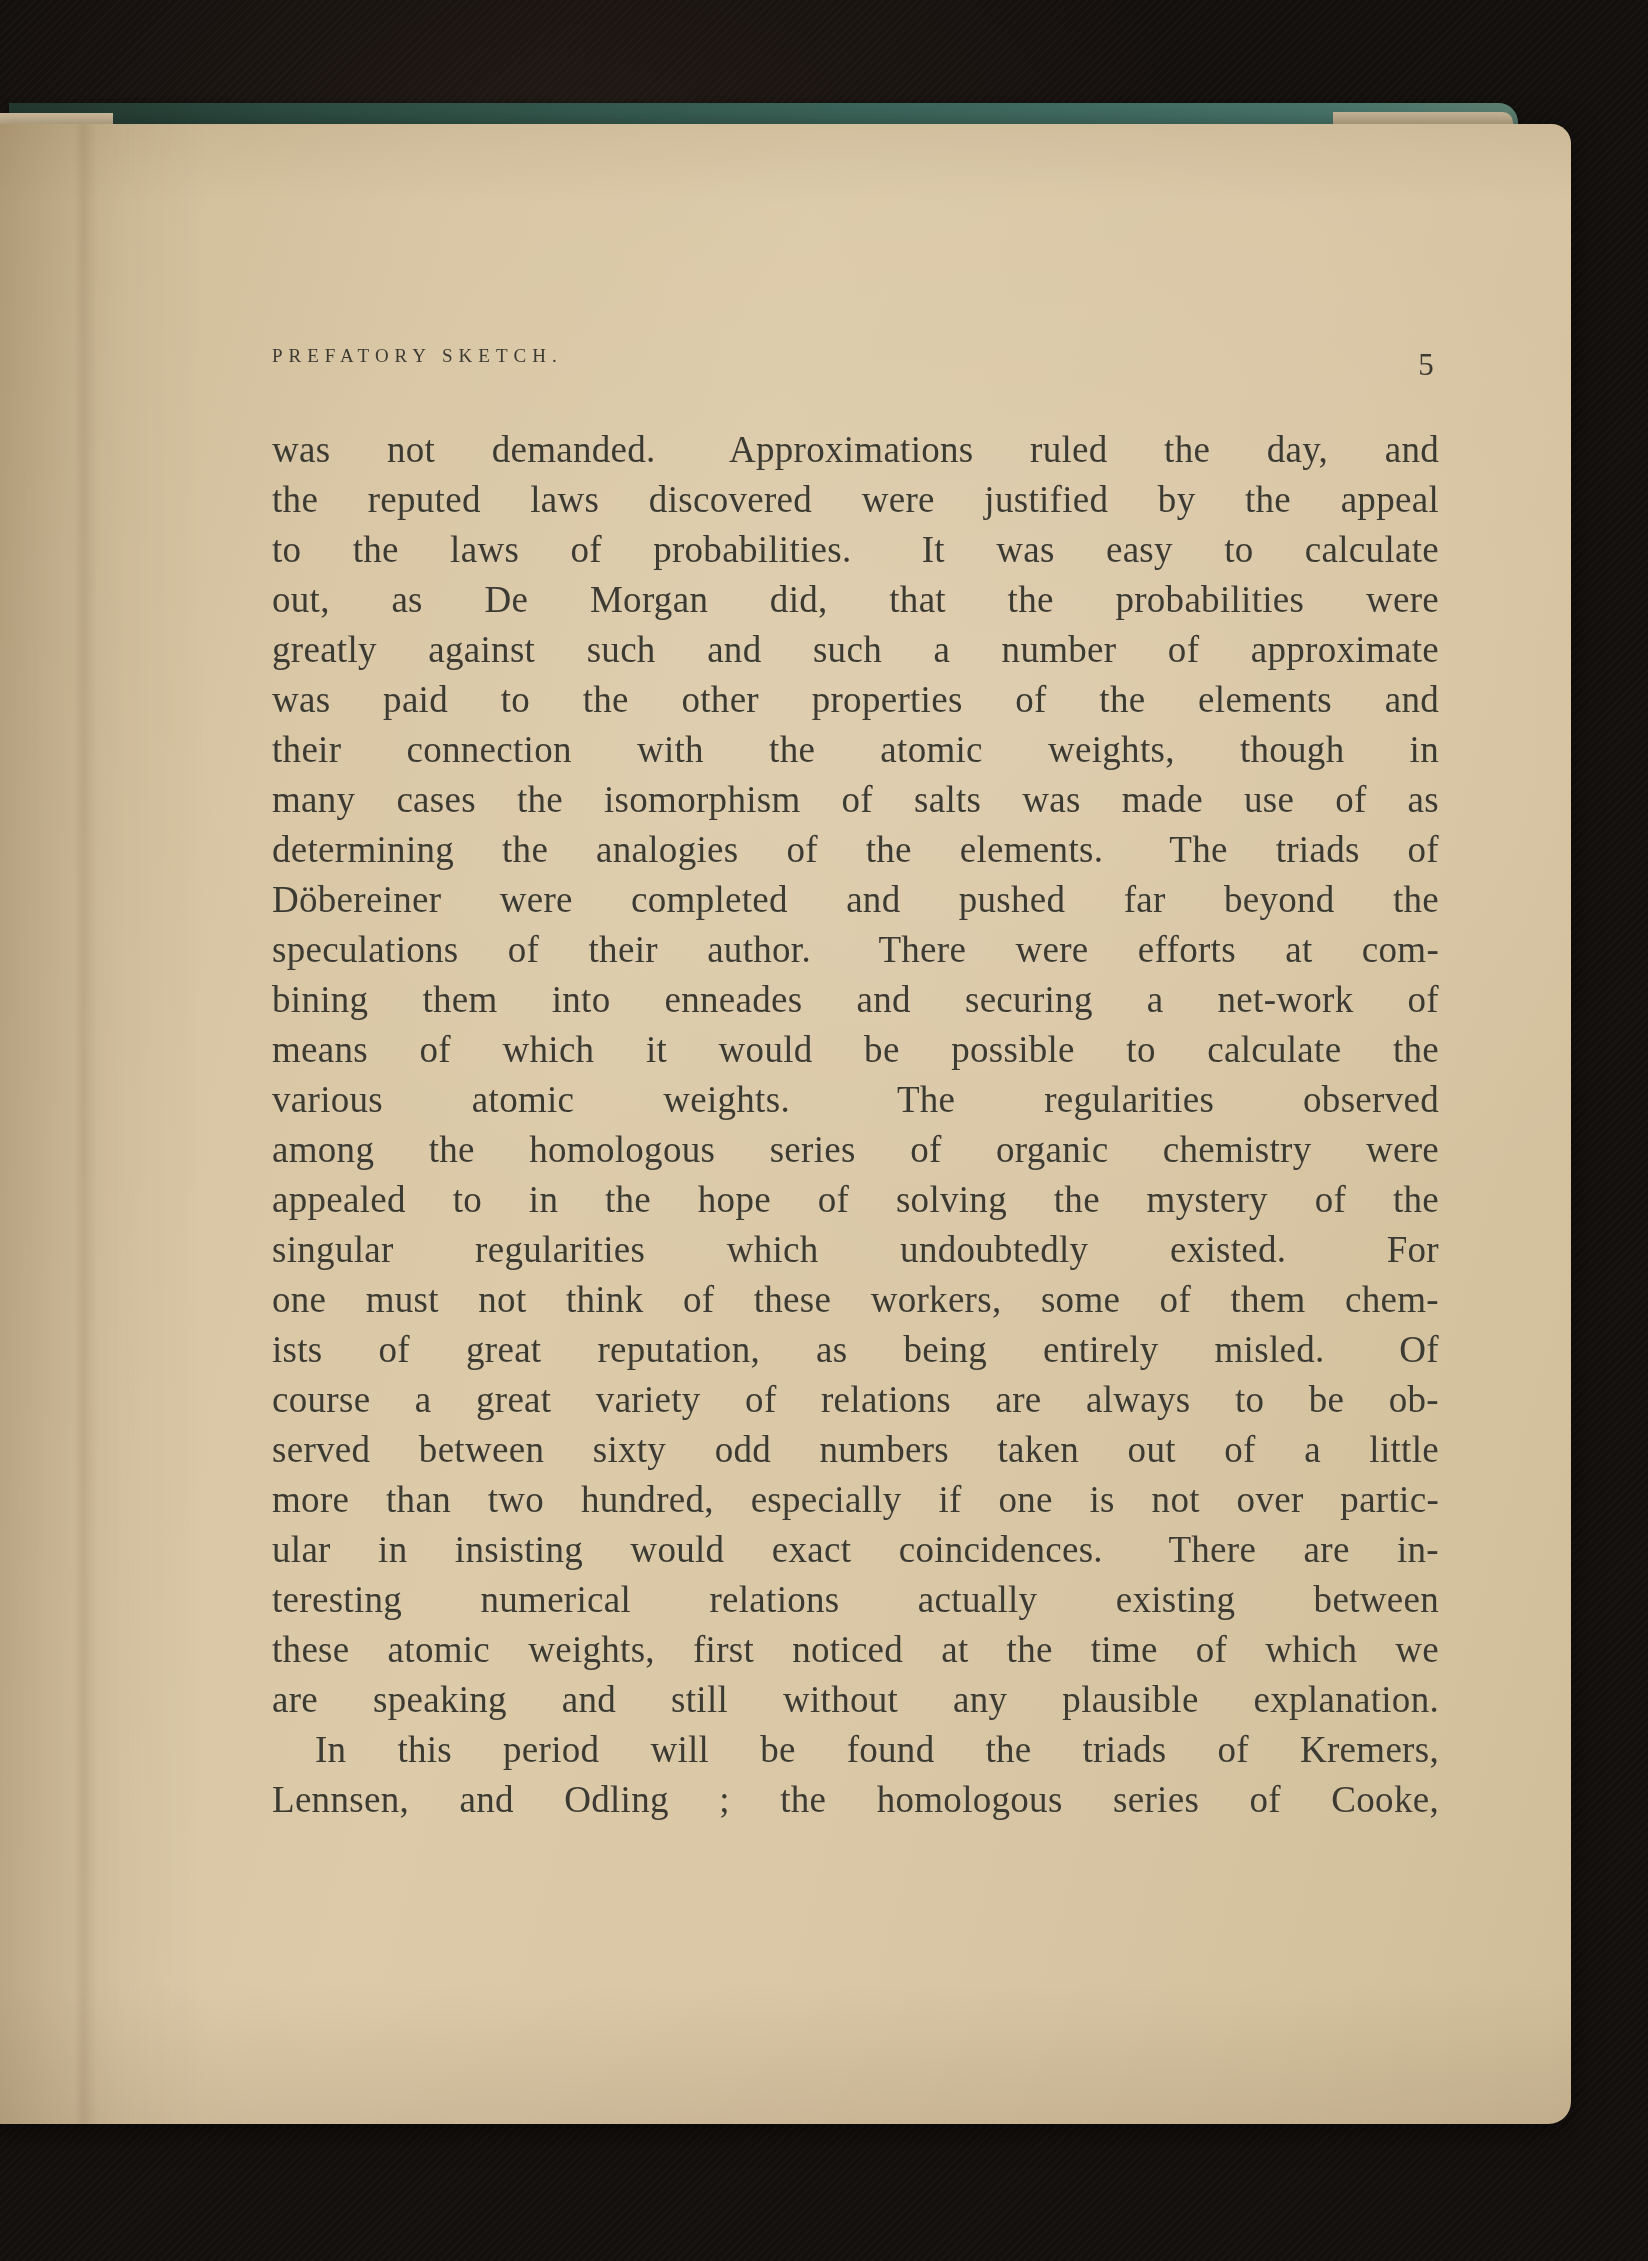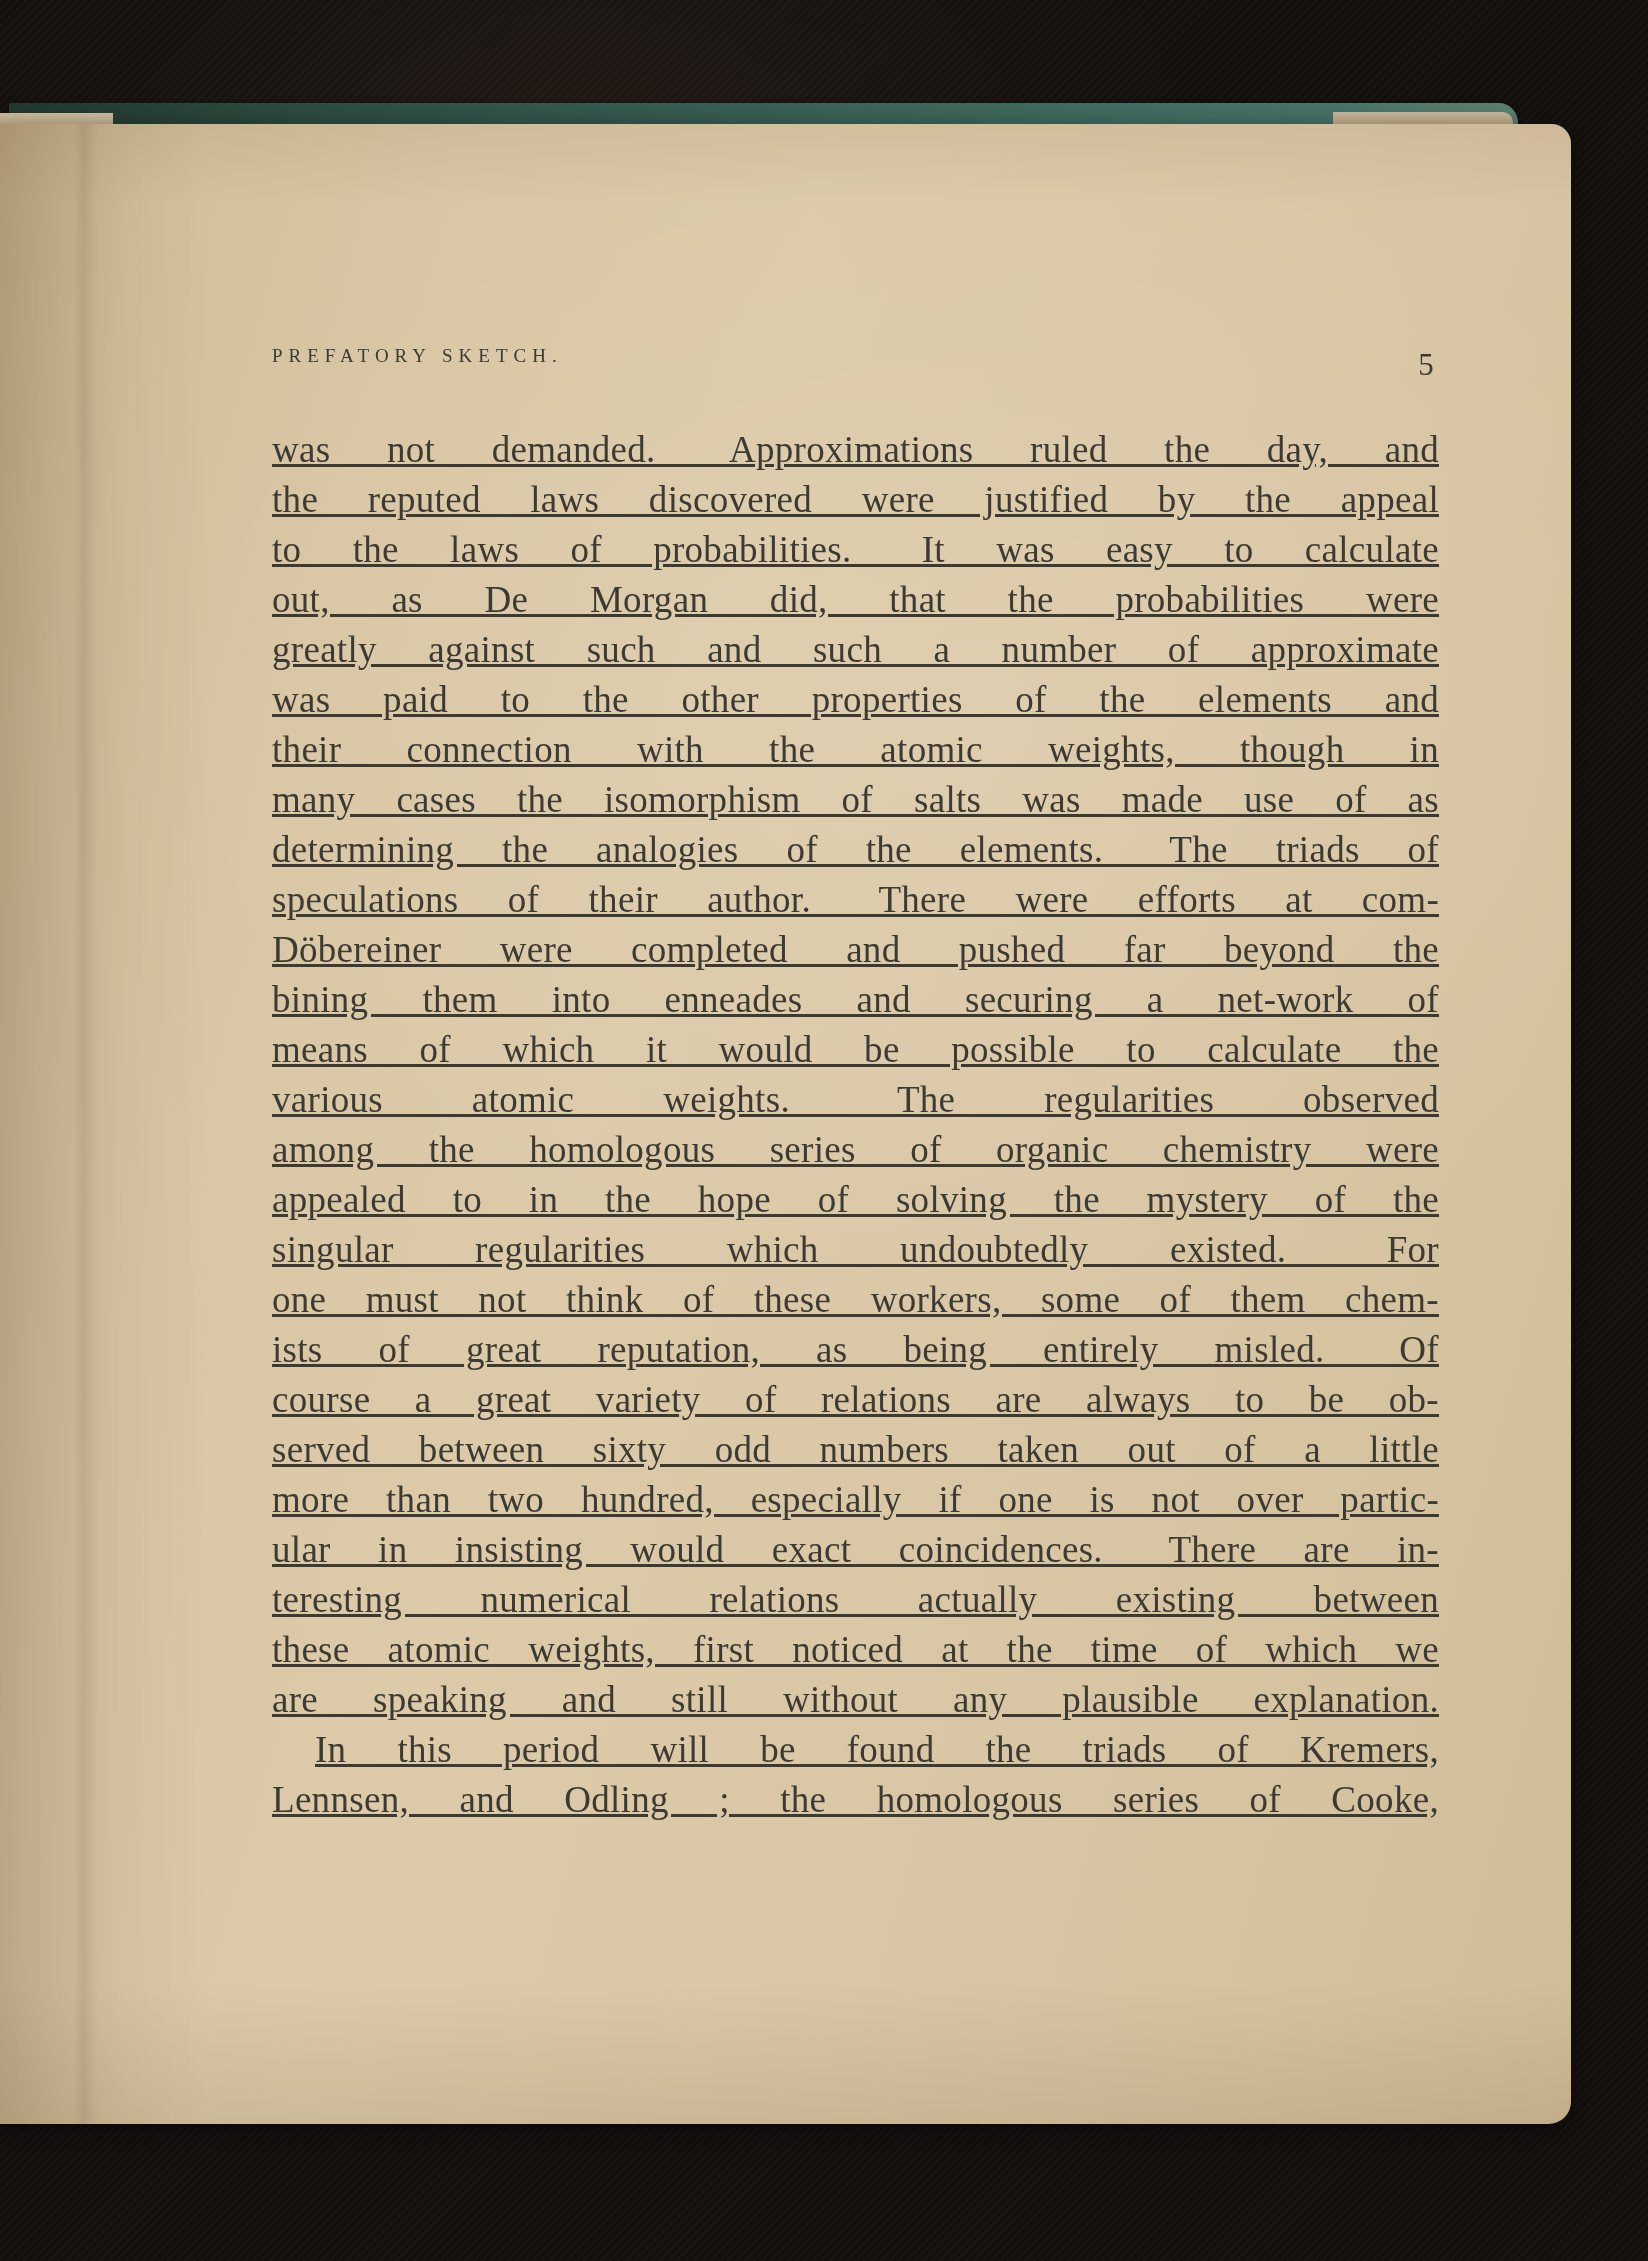--- a/index.html
+++ b/index.html
@@ -60,21 +60,21 @@
   .running-title{
     position:absolute;left:0;right:0;text-align:left;
     font-size:19px;letter-spacing:6px;
   }
   .page-number{
     position:absolute;right:4.5px;top:1.5px;font-size:31px;letter-spacing:0.7px;
   }
   .textblock{
     position:absolute;left:287px;top:301px;width:1167px;
     color:var(--ink,#3c3b33);
-    font-size:37px;line-height:50px;letter-spacing:0.3px;text-decoration:underline;
+    font-size:37px;line-height:50px;letter-spacing:0.3px;
   }
   .line{
     text-align:justify;
     text-align-last:justify;
     height:50px;overflow:visible;white-space:normal;
   }
   .indent-first .line:first-child{text-indent:43px;}
 </style>
 </head>
 <body>
@@ -97,22 +97,22 @@
       <div class="para">
           <div class="line">was not demanded.  Approximations ruled the day, and</div>
           <div class="line">the reputed laws discovered were justified by the appeal</div>
           <div class="line">to the laws of probabilities.  It was easy to calculate</div>
           <div class="line">out, as De Morgan did, that the probabilities were</div>
           <div class="line">greatly against such and such a number of approximate</div>
           <div class="line">was paid to the other properties of the elements and</div>
           <div class="line">their connection with the atomic weights, though in</div>
           <div class="line">many cases the isomorphism of salts was made use of as</div>
           <div class="line">determining the analogies of the elements.  The triads of</div>
+          <div class="line">Döbereiner were completed and pushed far beyond the</div>
           <div class="line">speculations of their author.  There were efforts at com-</div>
-          <div class="line">Döbereiner were completed and pushed far beyond the</div>
           <div class="line">bining them into enneades and securing a net-work of</div>
           <div class="line">means of which it would be possible to calculate the</div>
           <div class="line">various atomic weights.  The regularities observed</div>
           <div class="line">among the homologous series of organic chemistry were</div>
           <div class="line">appealed to in the hope of solving the mystery of the</div>
           <div class="line">singular regularities which undoubtedly existed.  For</div>
           <div class="line">one must not think of these workers, some of them chem-</div>
           <div class="line">ists of great reputation, as being entirely misled.  Of</div>
           <div class="line">course a great variety of relations are always to be ob-</div>
           <div class="line">served between sixty odd numbers taken out of a little</div>

